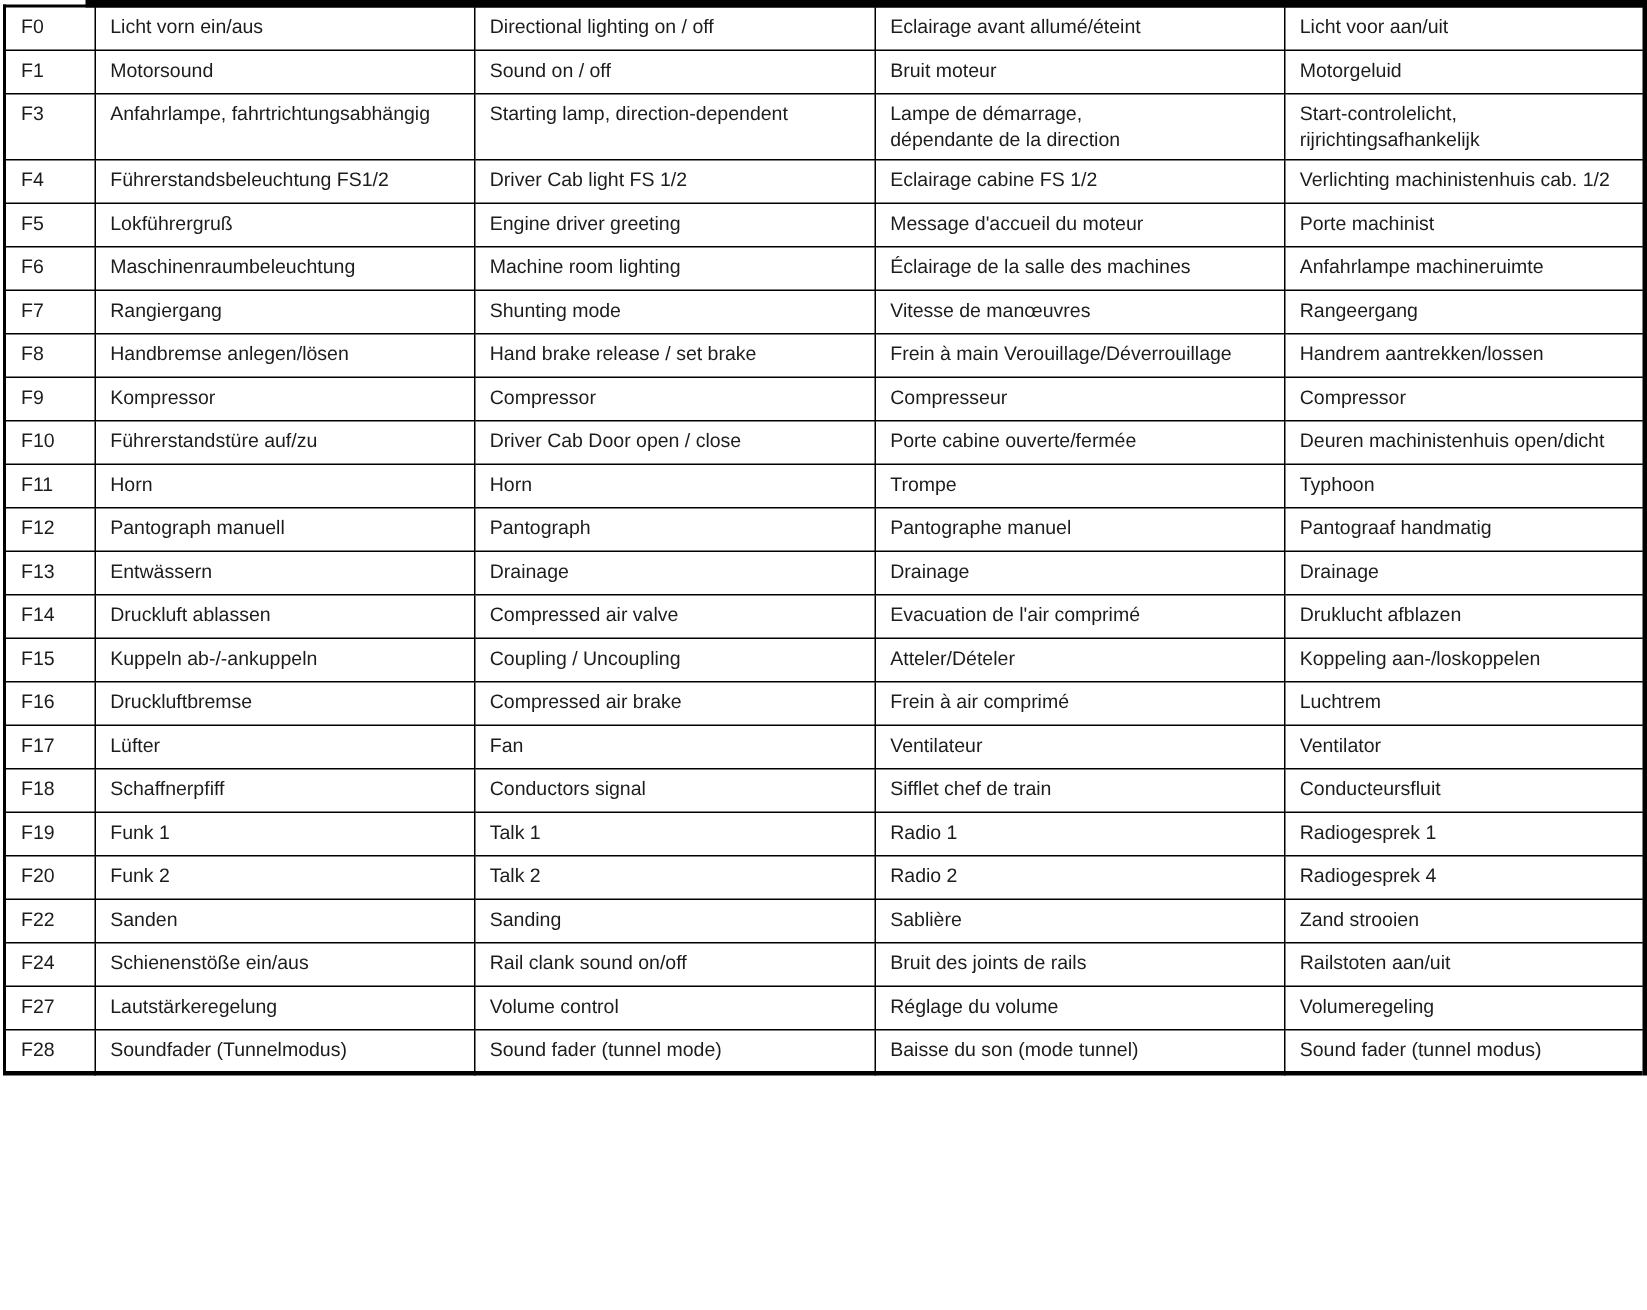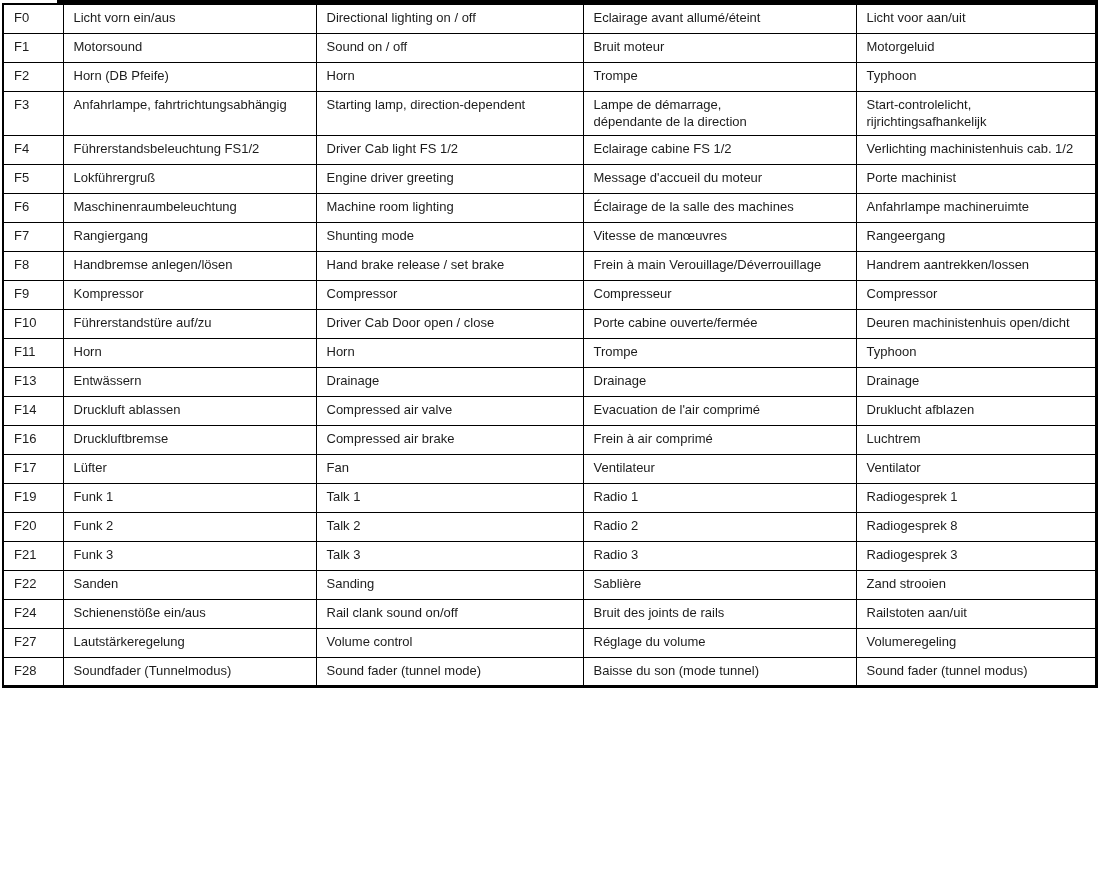--- a/index.html
+++ b/index.html
@@ -76,27 +76,20 @@
           <td>Licht voor aan/uit</td>
         </tr>
         <tr>
           <td class="key-cell">F1</td>
           <td>Motorsound</td>
           <td>Sound on / off</td>
           <td>Bruit moteur</td>
           <td>Motorgeluid</td>
         </tr>
         <tr>
-          <td class="key-cell">F2</td>
-          <td>Horn (DB Pfeife)</td>
-          <td>Horn</td>
-          <td>Trompe</td>
-          <td>Typhoon</td>
-        </tr>
-        <tr>
           <td class="key-cell">F3</td>
           <td>Anfahrlampe, fahrtrichtungsabhängig</td>
           <td>Starting lamp, direction-dependent</td>
           <td>Lampe de démarrage,
 dépendante de la direction</td>
           <td>Start-controlelicht,
 rijrichtingsafhankelijk</td>
         </tr>
         <tr>
           <td class="key-cell">F4</td>
@@ -148,67 +141,81 @@
           <td>Deuren machinistenhuis open/dicht</td>
         </tr>
         <tr>
           <td class="key-cell">F11</td>
           <td>Horn</td>
           <td>Horn</td>
           <td>Trompe</td>
           <td>Typhoon</td>
         </tr>
         <tr>
+          <td class="key-cell">F12</td>
+          <td>Pantograph manuell</td>
+          <td>Pantograph</td>
+          <td>Pantographe manuel</td>
+          <td>Pantograaf handmatig</td>
+        </tr>
+        <tr>
           <td class="key-cell">F13</td>
           <td>Entwässern</td>
           <td>Drainage</td>
           <td>Drainage</td>
           <td>Drainage</td>
         </tr>
         <tr>
           <td class="key-cell">F14</td>
           <td>Druckluft ablassen</td>
           <td>Compressed air valve</td>
           <td>Evacuation de l'air comprimé</td>
           <td>Druklucht afblazen</td>
         </tr>
         <tr>
+          <td class="key-cell">F15</td>
+          <td>Kuppeln ab-/-ankuppeln</td>
+          <td>Coupling / Uncoupling</td>
+          <td>Atteler/Dételer</td>
+          <td>Koppeling aan-/loskoppelen</td>
+        </tr>
+        <tr>
           <td class="key-cell">F16</td>
           <td>Druckluftbremse</td>
           <td>Compressed air brake</td>
           <td>Frein à air comprimé</td>
           <td>Luchtrem</td>
         </tr>
         <tr>
           <td class="key-cell">F17</td>
           <td>Lüfter</td>
           <td>Fan</td>
           <td>Ventilateur</td>
           <td>Ventilator</td>
         </tr>
         <tr>
+          <td class="key-cell">F18</td>
+          <td>Schaffnerpfiff</td>
+          <td>Conductors signal</td>
+          <td>Sifflet chef de train</td>
+          <td>Conducteursfluit</td>
+        </tr>
+        <tr>
           <td class="key-cell">F19</td>
           <td>Funk 1</td>
           <td>Talk 1</td>
           <td>Radio 1</td>
           <td>Radiogesprek 1</td>
         </tr>
         <tr>
           <td class="key-cell">F20</td>
           <td>Funk 2</td>
           <td>Talk 2</td>
           <td>Radio 2</td>
-          <td>Radiogesprek 8</td>
-        </tr>
-        <tr>
-          <td class="key-cell">F21</td>
-          <td>Funk 3</td>
-          <td>Talk 3</td>
-          <td>Radio 3</td>
-          <td>Radiogesprek 3</td>
+          <td>Radiogesprek 4</td>
         </tr>
         <tr>
           <td class="key-cell">F22</td>
           <td>Sanden</td>
           <td>Sanding</td>
           <td>Sablière</td>
           <td>Zand strooien</td>
         </tr>
         <tr>
           <td class="key-cell">F24</td>

